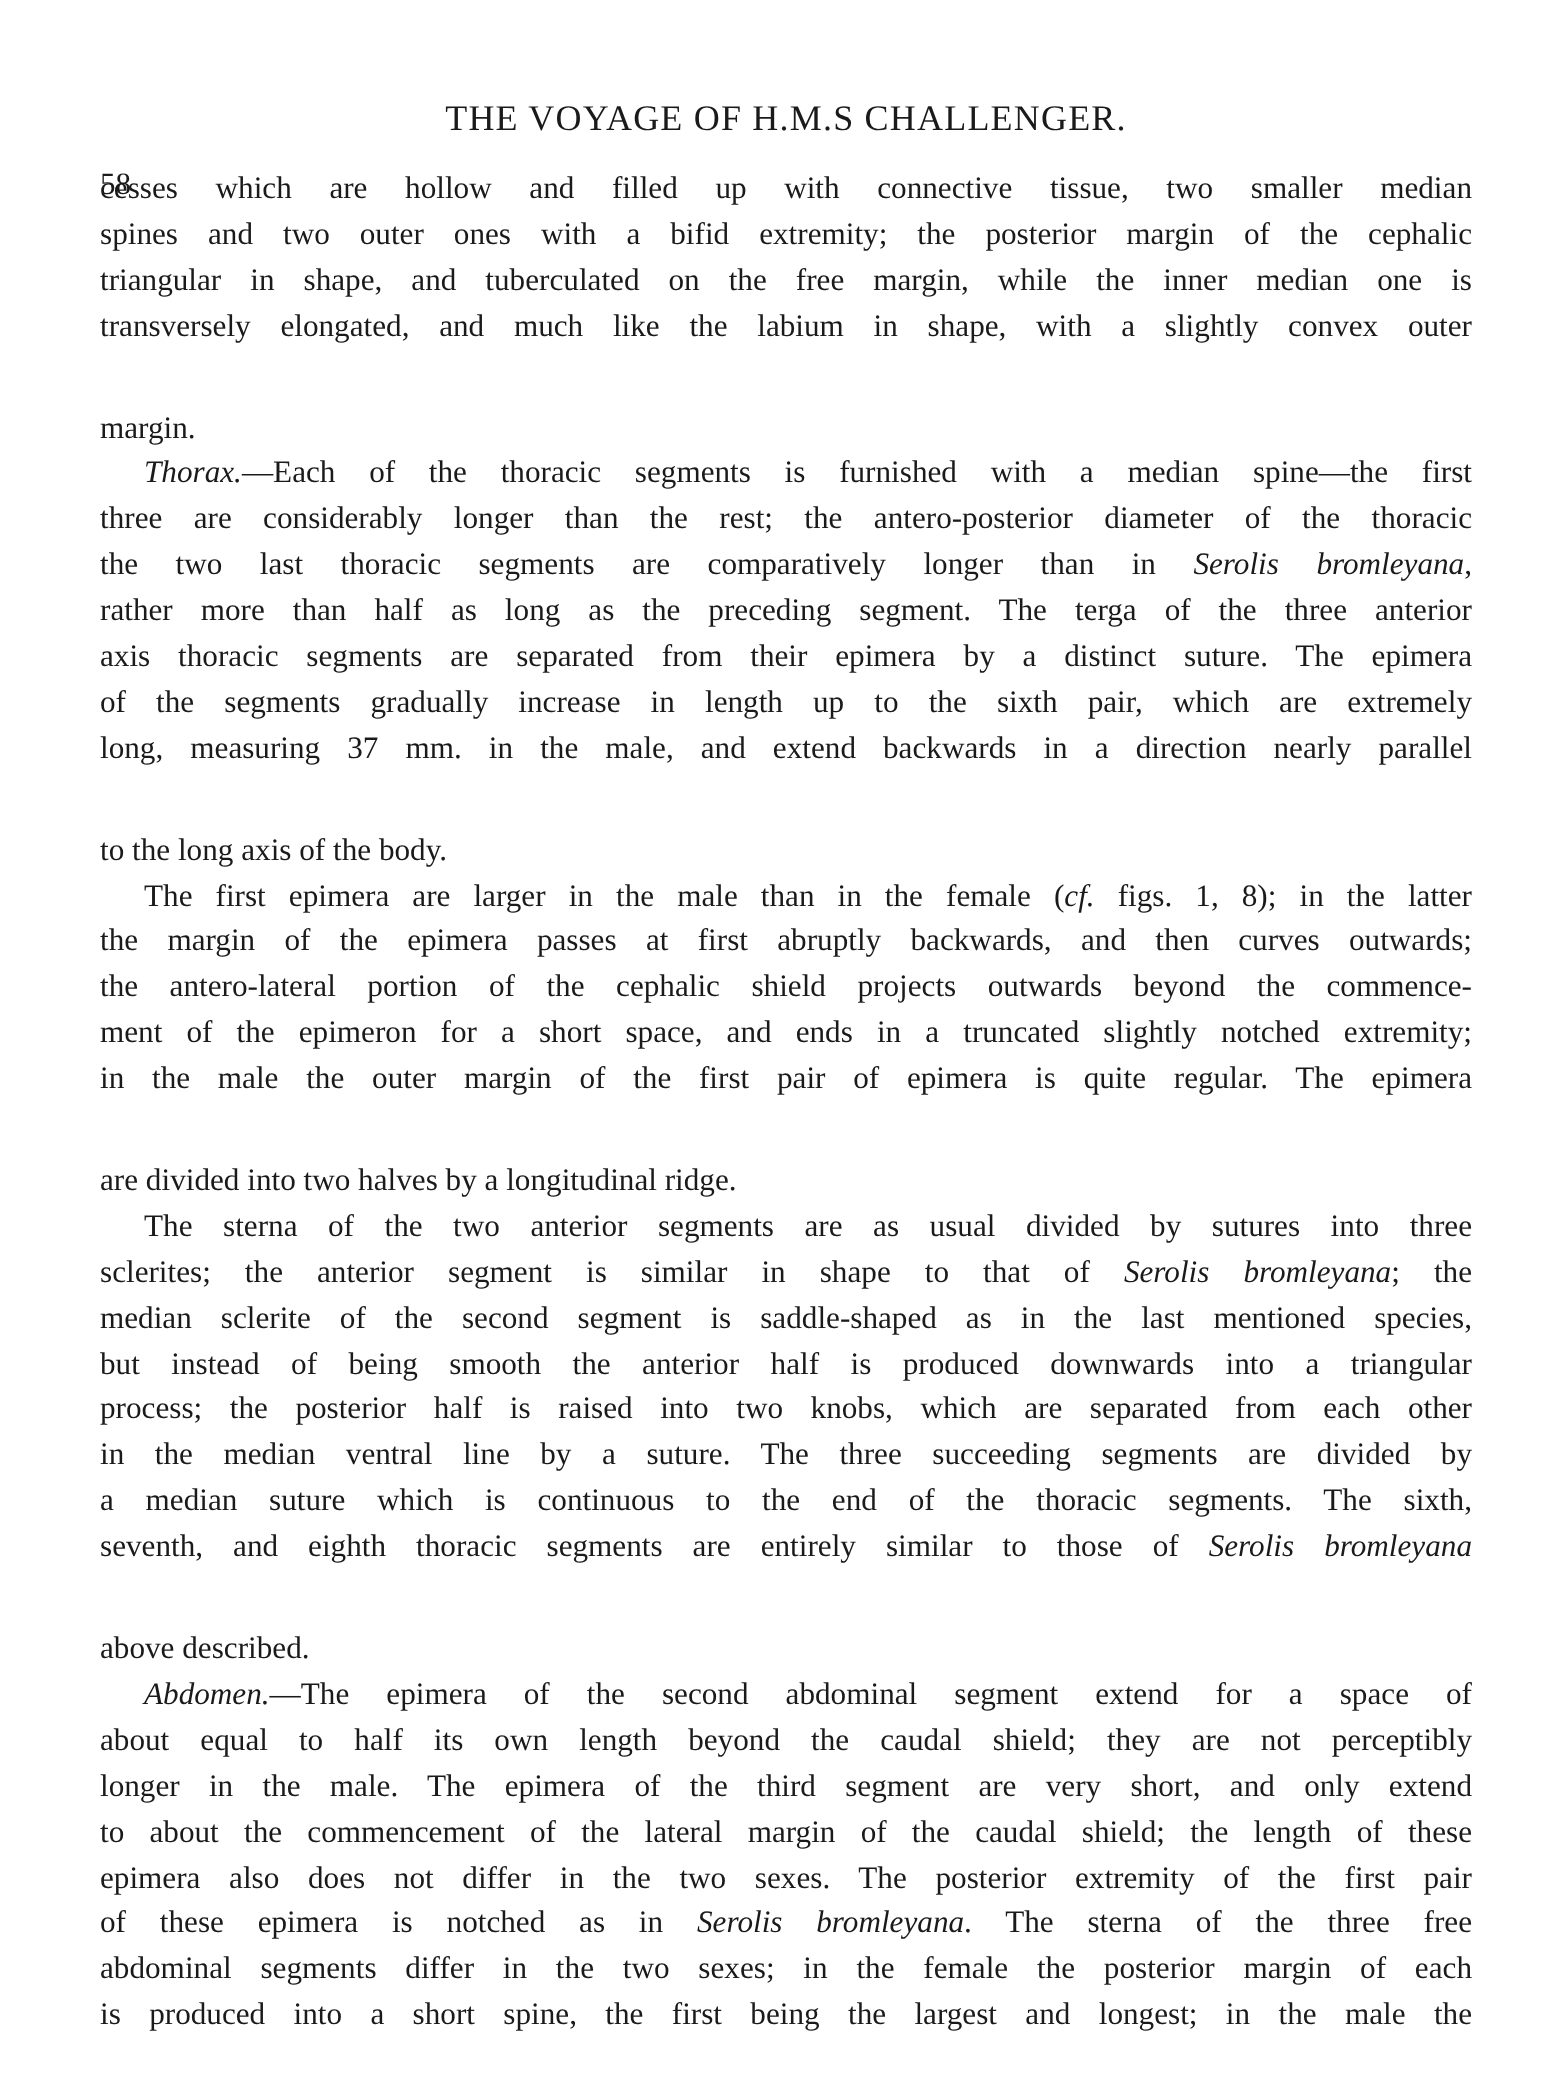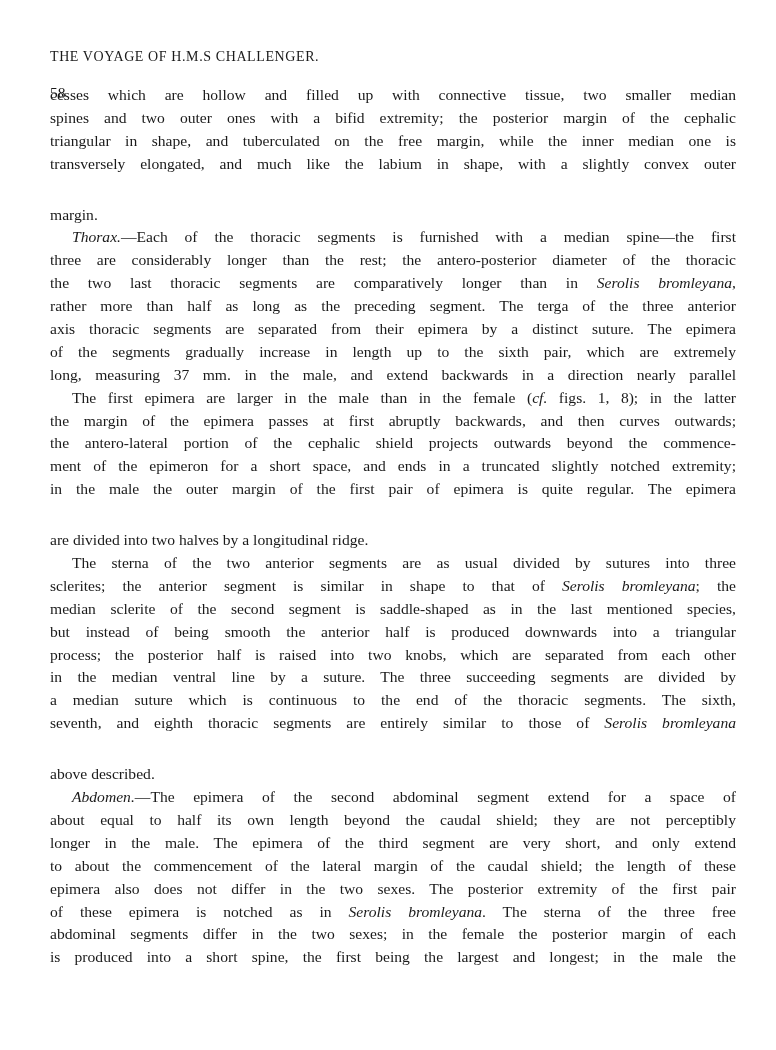--- a/index.html
+++ b/index.html
@@ -32,23 +32,23 @@
     .page-number {
       position: absolute;
       left: 0;
       top: 0;
       margin-top: 36px;
     }
     .running-title {
       position: absolute;
       left: 0;
       right: 0;
-      text-align: left;
+      text-align: center;
       letter-spacing: 0.6px;
-      font-size: 14px;
+      font-size: 18px;
       top: 1px;
     }
     .body-text {
       position: absolute;
       top: 84px;
       left: 0;
       width: 686px;
       font-size: 15.6px;
       line-height: 22.9px;
     }
@@ -125,20 +125,23 @@
         </span>
         <span class="line">
           <span class="line-inner"><span>axis thoracic segments are separated from their epimera by a distinct suture.  The epimera</span></span>
         </span>
         <span class="line">
           <span class="line-inner"><span>of the segments gradually increase in length up to the sixth pair, which are extremely</span></span>
         </span>
         <span class="line">
           <span class="line-inner"><span>long, measuring 37 mm. in the male, and extend backwards in a direction nearly parallel</span></span>
         </span>
+        <span class="line last">
+          <span class="line-inner"><span>to the long axis of the body.</span></span>
+        </span>
       </div>
     <div class="para">
         <span class="line indent">
           <span class="line-inner"><span>The first epimera are larger in the male than in the female (</span><span class="it">cf.</span><span> figs. 1, 8); in the latter</span></span>
         </span>
         <span class="line">
           <span class="line-inner"><span>the margin of the epimera passes at first abruptly backwards, and then curves outwards;</span></span>
         </span>
         <span class="line">
           <span class="line-inner"><span>the antero-lateral portion of the cephalic shield projects outwards beyond the commence-</span></span>

